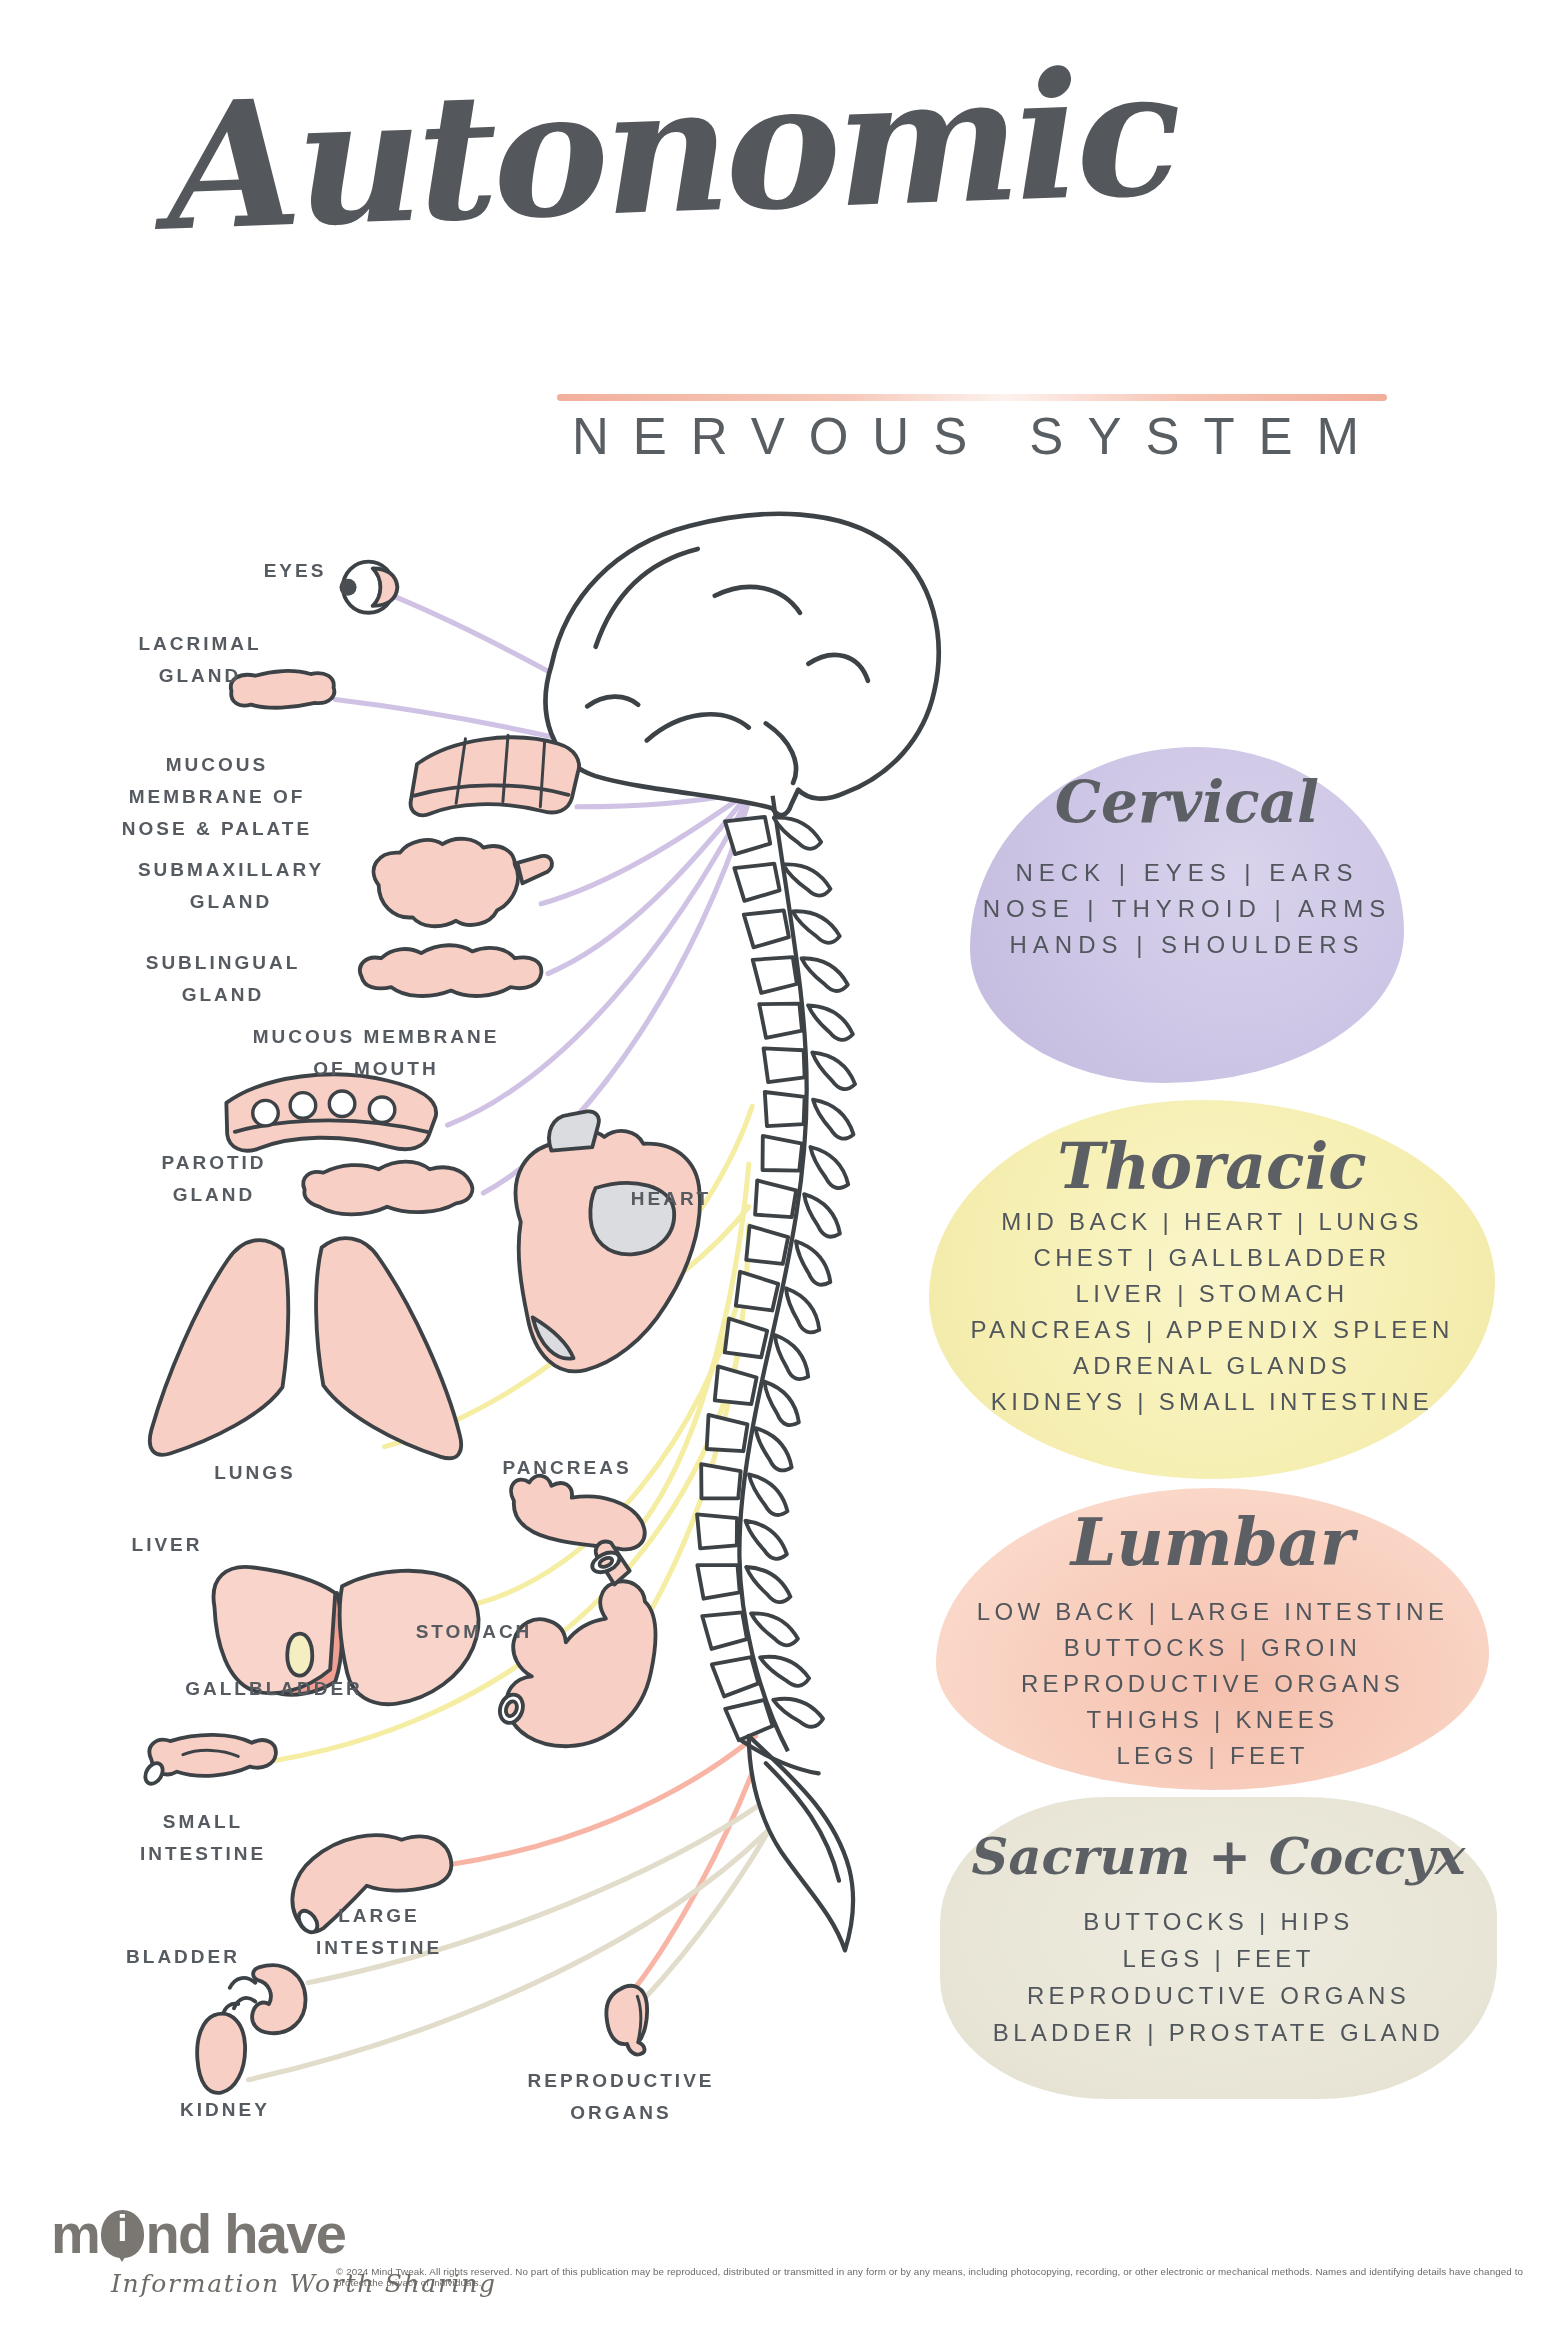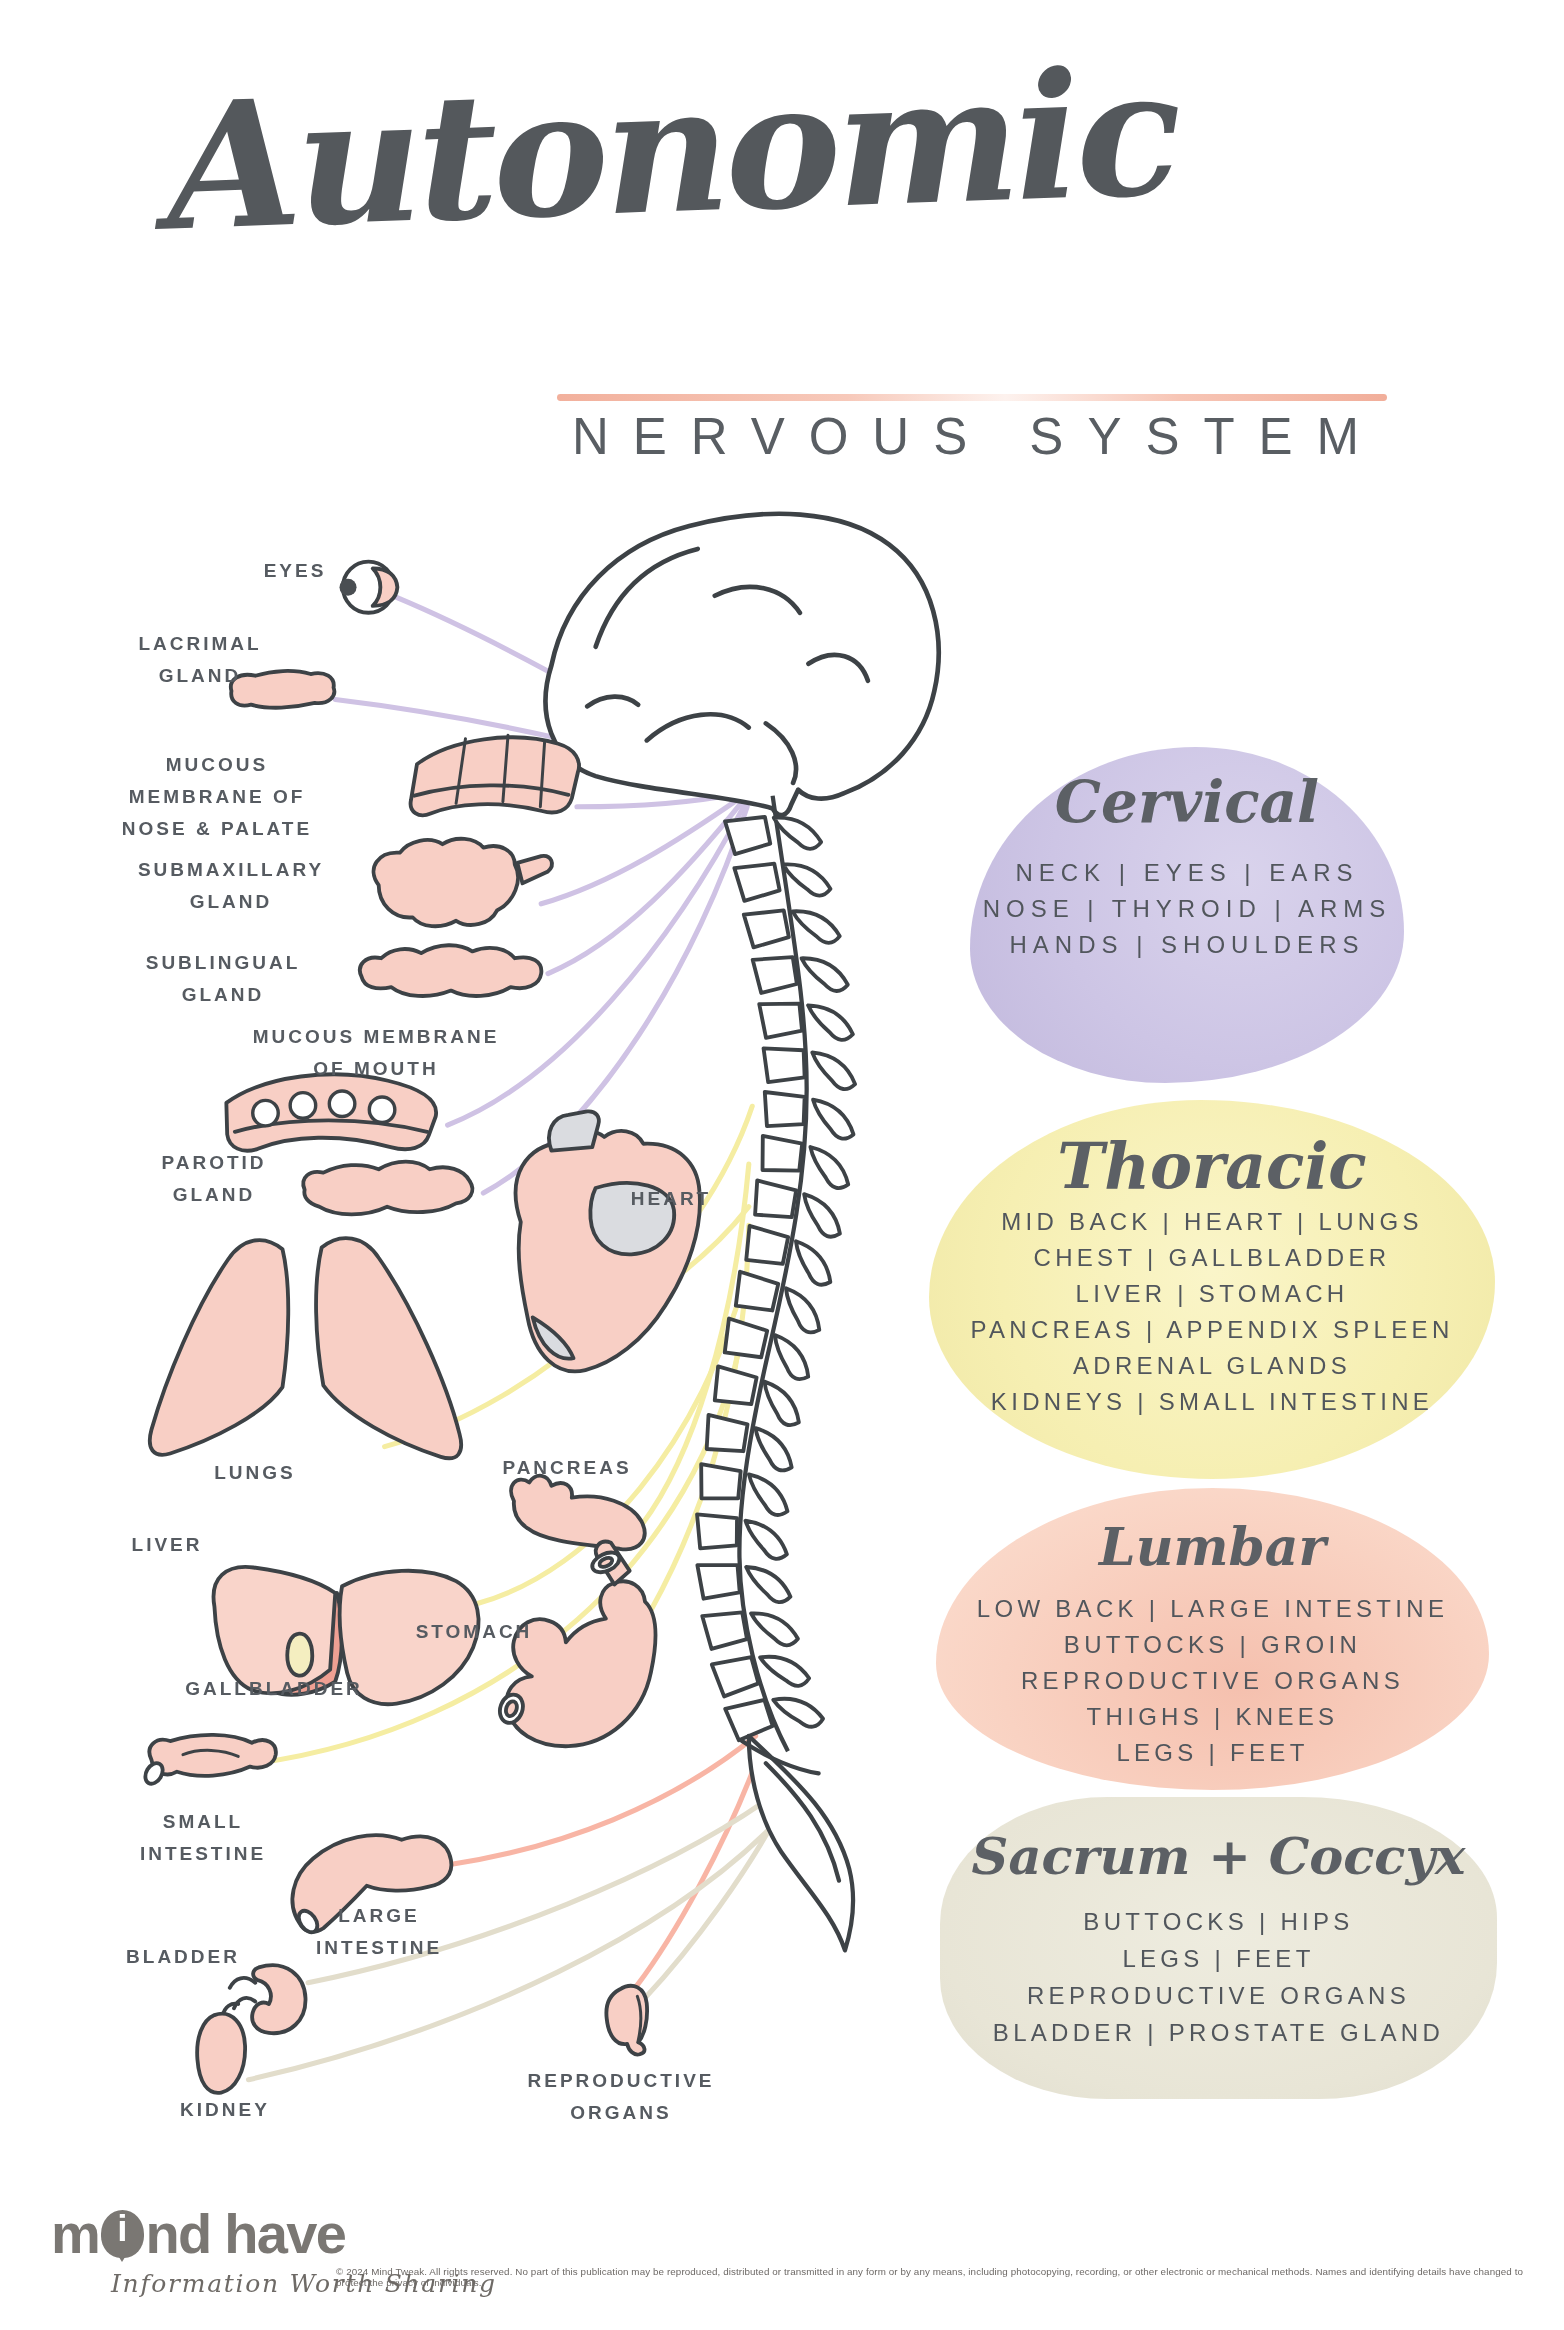--- a/index.html
+++ b/index.html
@@ -32,21 +32,21 @@
   .blob.cervical .blob-lines{margin-top:19px;}
   .blob.cervical .blob-line{letter-spacing:6px;}
   .blob.thoracic{left:929px;top:1100px;width:566px;height:379px;
       background:radial-gradient(circle at 50% 45%, #faf5c9 0%, #f6efb2 60%, #f0e8a6 100%);
       border-radius:48% 52% 50% 50% / 52% 48% 52% 48%;}
   .blob.thoracic .blob-heading{font-size:63px;margin-top:29px;}
   .blob.thoracic .blob-lines{margin-top:1px;}
   .blob.lumbar{left:936px;top:1488px;width:553px;height:302px;
       background:radial-gradient(ellipse at 55% 65%, #f5c0ae 0%, #f9d2c2 55%, #fce0d2 100%);
       border-radius:50% 50% 50% 50% / 58% 55% 45% 42%;}
-  .blob.lumbar .blob-heading{font-size:52px;margin-top:28px;}
+  .blob.lumbar .blob-heading{font-size:65px;margin-top:16px;}
   .blob.lumbar .blob-lines{margin-top:13.6px;}
   .blob.sacrum{left:940px;top:1797px;width:557px;height:302px;
       background:radial-gradient(ellipse at 50% 45%, #eeecdf 0%, #e8e5d6 70%, #e2dfcf 100%);
       border-radius:30% 35% 32% 30% / 42% 40% 45% 40%;}
   .blob.sacrum .blob-heading{font-size:51px;margin-top:29px;}
   .blob.sacrum .blob-lines{margin-top:17px;text-align:center;}
   .blob.sacrum .blob-line{line-height:37px;}
 
   
   .logo{position:absolute;left:51px;top:2201px;font-weight:bold;font-size:56px;color:#7a7773;

